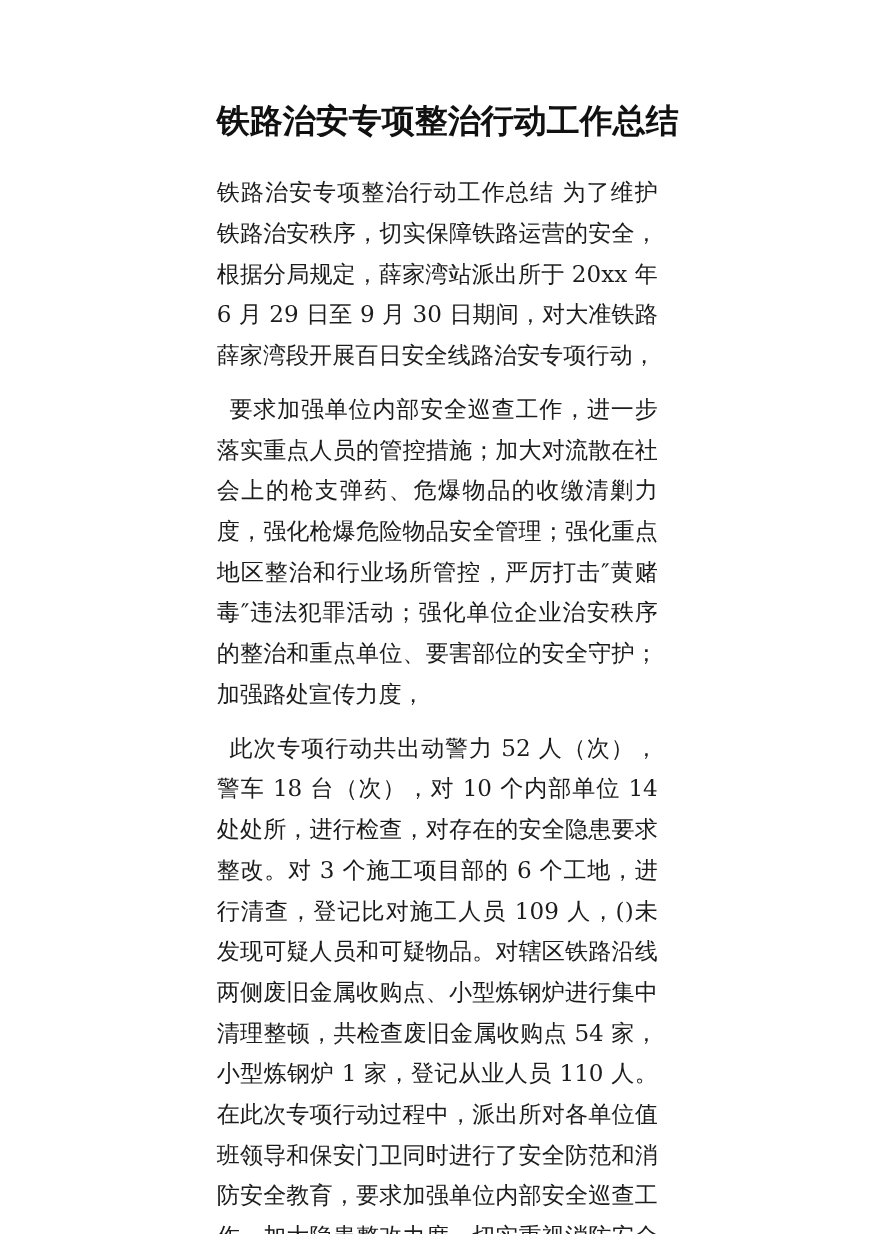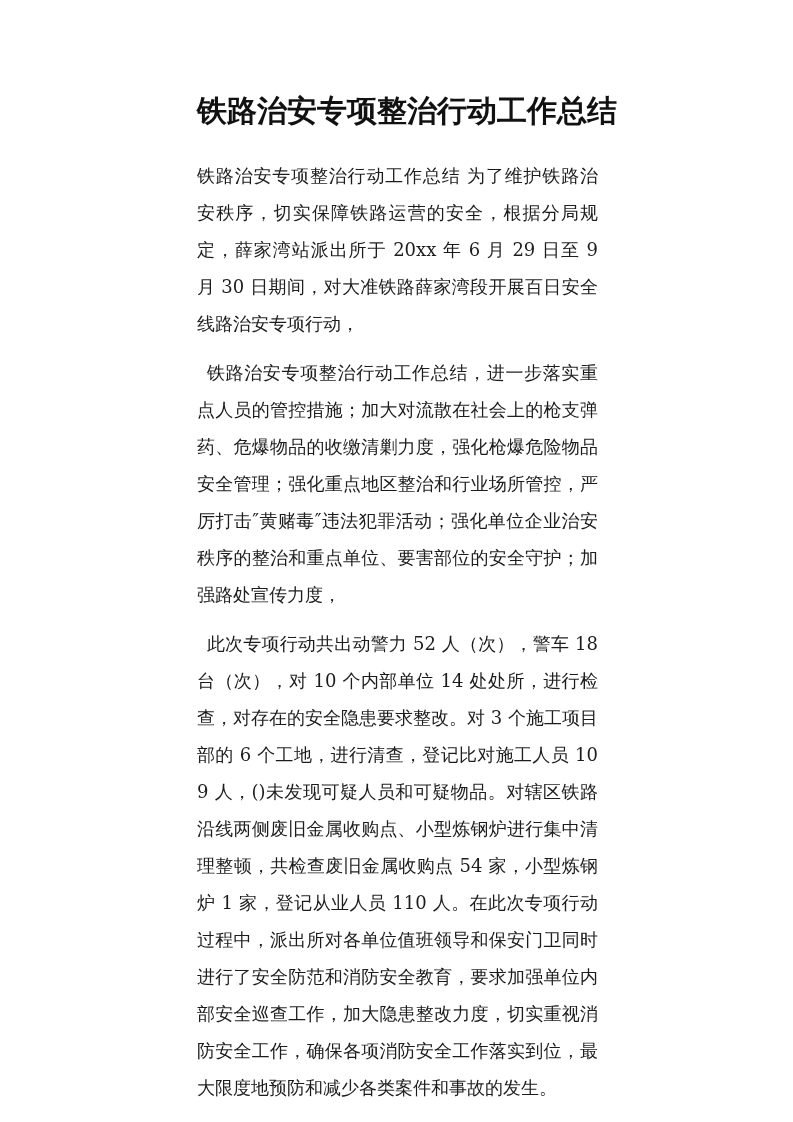--- a/index.html
+++ b/index.html
@@ -23,36 +23,36 @@
     margin: 0 0 24px 0;
     font-size: 30px;
     font-weight: bold;
     line-height: 45px;
     text-align: center;
     color: #111111;
     white-space: nowrap;
   }
   .para {
     margin: 0 0 12px 0;
-    font-size: 18px;
+    font-size: 21px;
     line-height: 37px;
     text-align: justify;
     text-justify: inter-ideograph;
     word-break: break-all;
     color: #1c1c1c;
   }
   .para.indent {
     text-indent: 0.55em;
   }
 </style>
 </head>
 <body>
 
 <div class="page">
   <h1 class="doc-title">铁路治安专项整治行动工作总结</h1>
 
   <p class="para">铁路治安专项整治行动工作总结 为了维护铁路治安秩序，切实保障铁路运营的安全，根据分局规定，薛家湾站派出所于 20xx 年 6 月 29 日至 9 月 30 日期间，对大准铁路薛家湾段开展百日安全线路治安专项行动，</p>
 
-  <p class="para indent">铁路治安专项整治行动工作总结，进一步落实重点人员的管控措施；加大对流散在社会上的枪支弹药、危爆物品的收缴清剿力度，强化枪爆危险物品安全管理；强化重点地区整治和行业场所管控，严厉打击″黄赌毒″违法犯罪活动；强化单位企业治安秩序的整治和重点单位、要害部位的安全守护；加强路处宣传力度，</p>
+  <p class="para indent">要求加强单位内部安全巡查工作，进一步落实重点人员的管控措施；加大对流散在社会上的枪支弹药、危爆物品的收缴清剿力度，强化枪爆危险物品安全管理；强化重点地区整治和行业场所管控，严厉打击″黄赌毒″违法犯罪活动；强化单位企业治安秩序的整治和重点单位、要害部位的安全守护；加强路处宣传力度，</p>
 
   <p class="para indent">此次专项行动共出动警力 52 人（次），警车 18 台（次），对 10 个内部单位 14 处处所，进行检查，对存在的安全隐患要求整改。对 3 个施工项目部的 6 个工地，进行清查，登记比对施工人员 109 人，()未发现可疑人员和可疑物品。对辖区铁路沿线两侧废旧金属收购点、小型炼钢炉进行集中清理整顿，共检查废旧金属收购点 54 家，小型炼钢炉 1 家，登记从业人员 110 人。在此次专项行动过程中，派出所对各单位值班领导和保安门卫同时进行了安全防范和消防安全教育，要求加强单位内部安全巡查工作，加大隐患整改力度，切实重视消防安全工作，确保各项消防安全工作落实到位，最大限度地预防和减少各类案件和事故的发生。</p>
 
 </div>
 
 </body></html>

